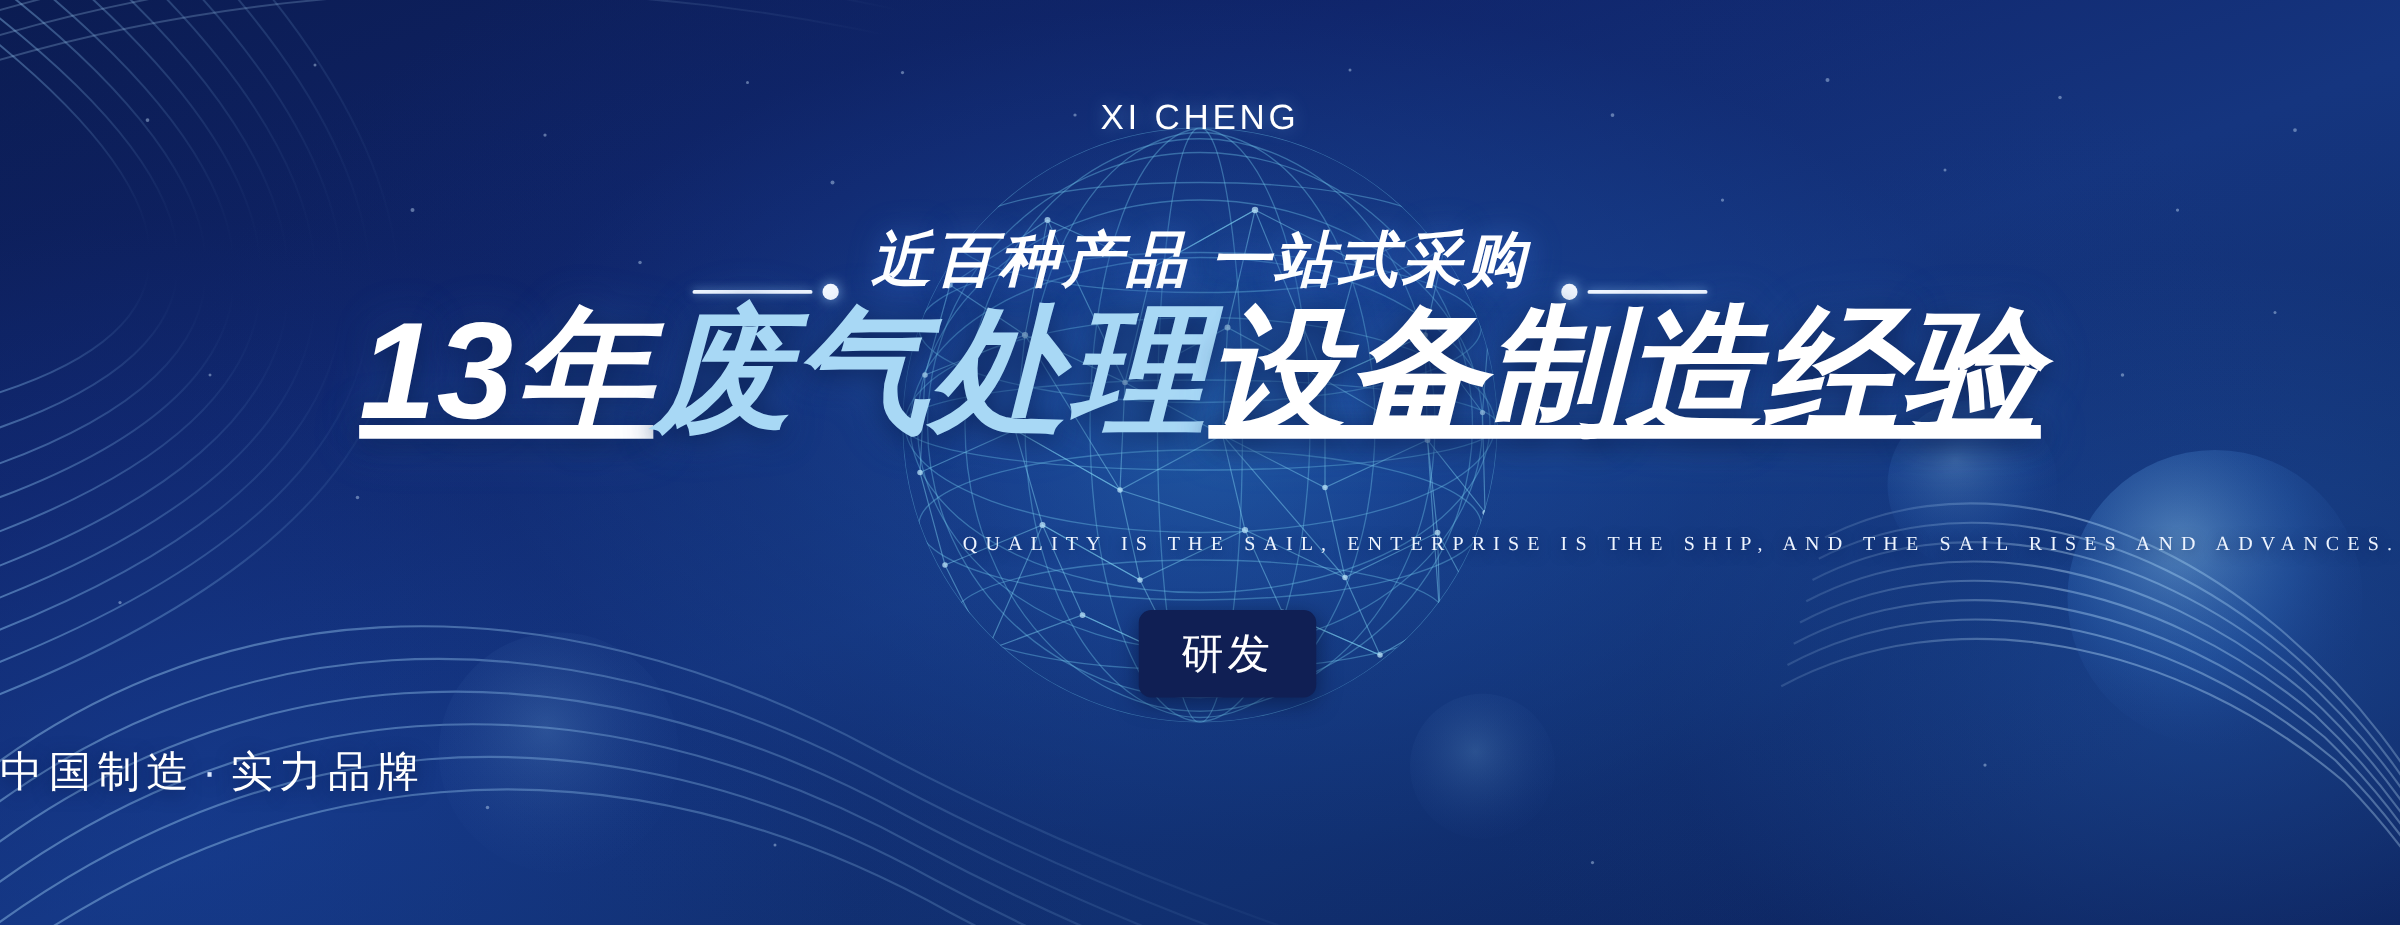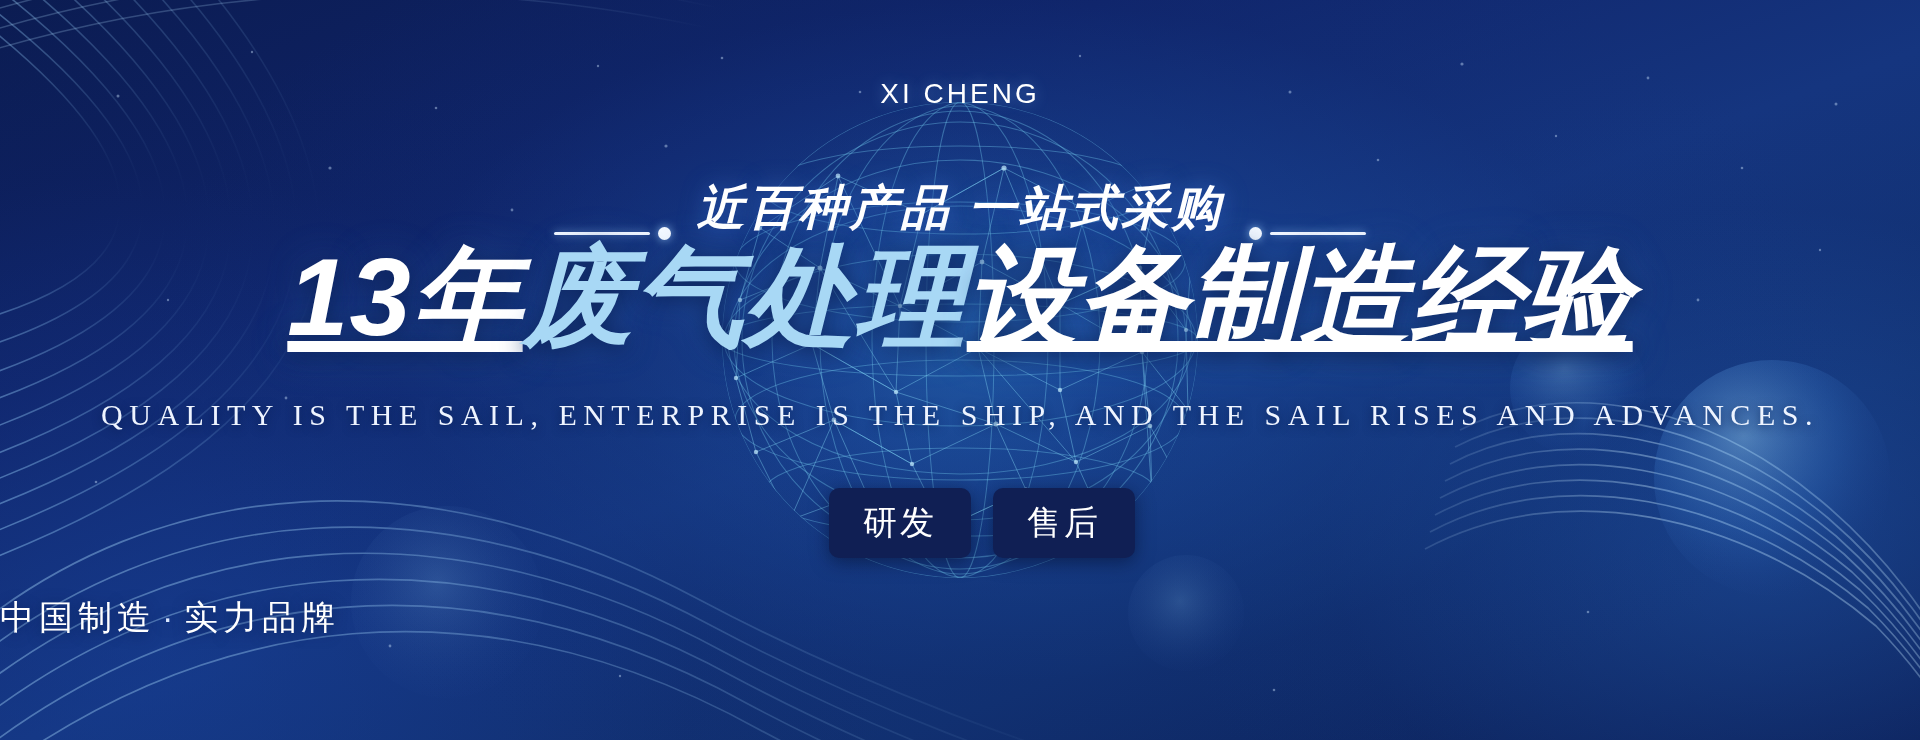--- a/index.html
+++ b/index.html
@@ -49,25 +49,25 @@
     position:absolute;left:0;right:0;top:228px;
     text-align:center;white-space:nowrap;
     font-size:110px;font-weight:700;font-style:italic;
     letter-spacing:1px;line-height:1.25;
     text-shadow:0 4px 22px rgba(8,28,80,.9),0 0 40px rgba(90,170,255,.30);
   }
   .headline .w{color:#ffffff;text-decoration:underline;}
   .headline .b{color:#a8d8f5;}
 
   .tagline{
-    position:absolute;left:0;right:0;top:398px;
-    text-align:center;white-space:nowrap;
+    position:absolute;left:0;right:0;top:427px;
+    text-align:right;white-space:nowrap;
     font-family:"Liberation Serif","DejaVu Serif",serif;
     color:#eef4ff;
-    font-size:30px;letter-spacing:6.5px;font-weight:400;
+    font-size:16px;letter-spacing:6.5px;font-weight:400;
     text-shadow:0 2px 10px rgba(8,28,80,.85);
   }
 
   .chips{
     position:absolute;left:0;right:0;top:488px;
     display:flex;align-items:center;justify-content:center;gap:22px;padding-left:44px;
   }
   .chip{
     background:#101f54;
     border-radius:10px;
@@ -343,21 +343,20 @@
     </div>
 
     <div class="headline">
       <span class="w">13年</span><span class="b">废气处理</span><span class="w">设备制造经验</span>
     </div>
 
     <div class="tagline">QUALITY IS THE SAIL, ENTERPRISE IS THE SHIP, AND THE SAIL RISES AND ADVANCES.</div>
 
     <div class="chips">
       <span class="chip">研发</span>
-      <span class="chip">售后</span>
     </div>
 
     <div class="footline">
       <span>中国制造</span><span class="sep">·</span><span>实力品牌</span>
     </div>
 
   </div>
 </div>
 
 </body></html>

